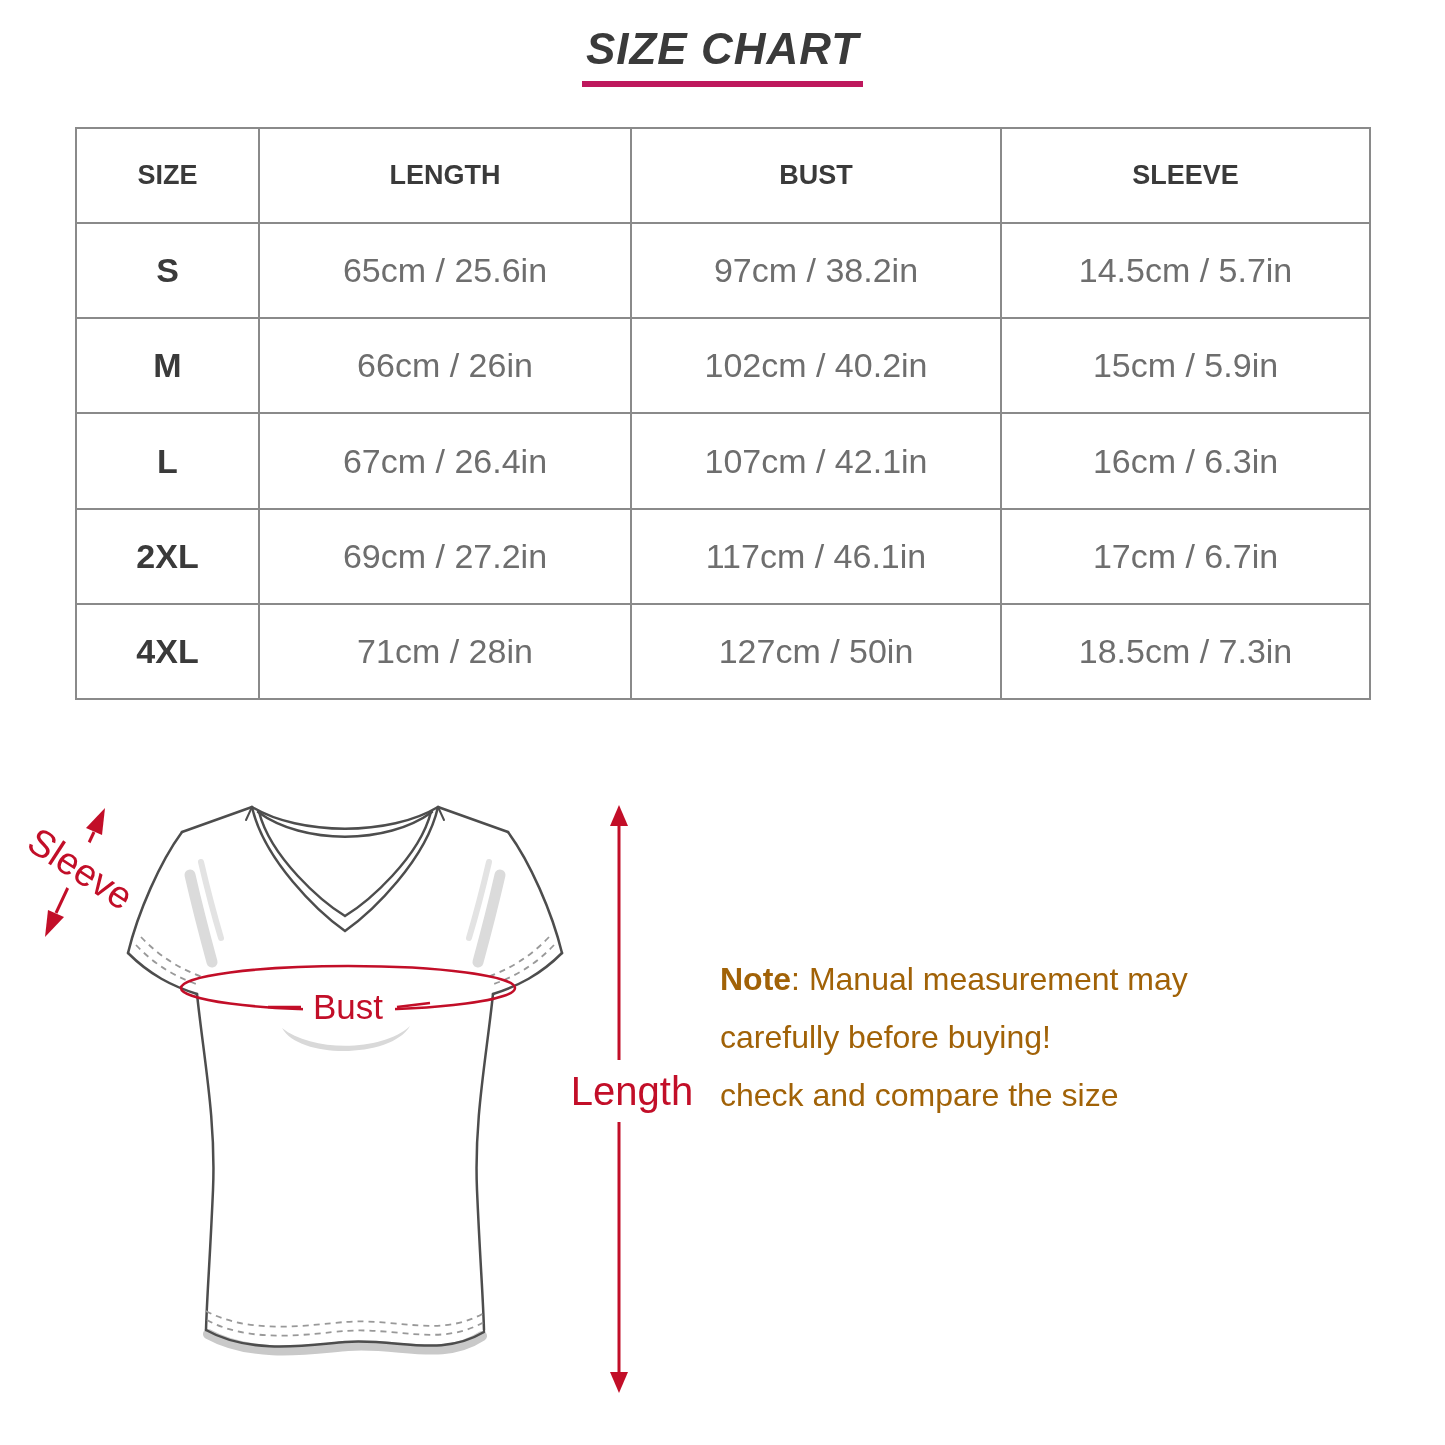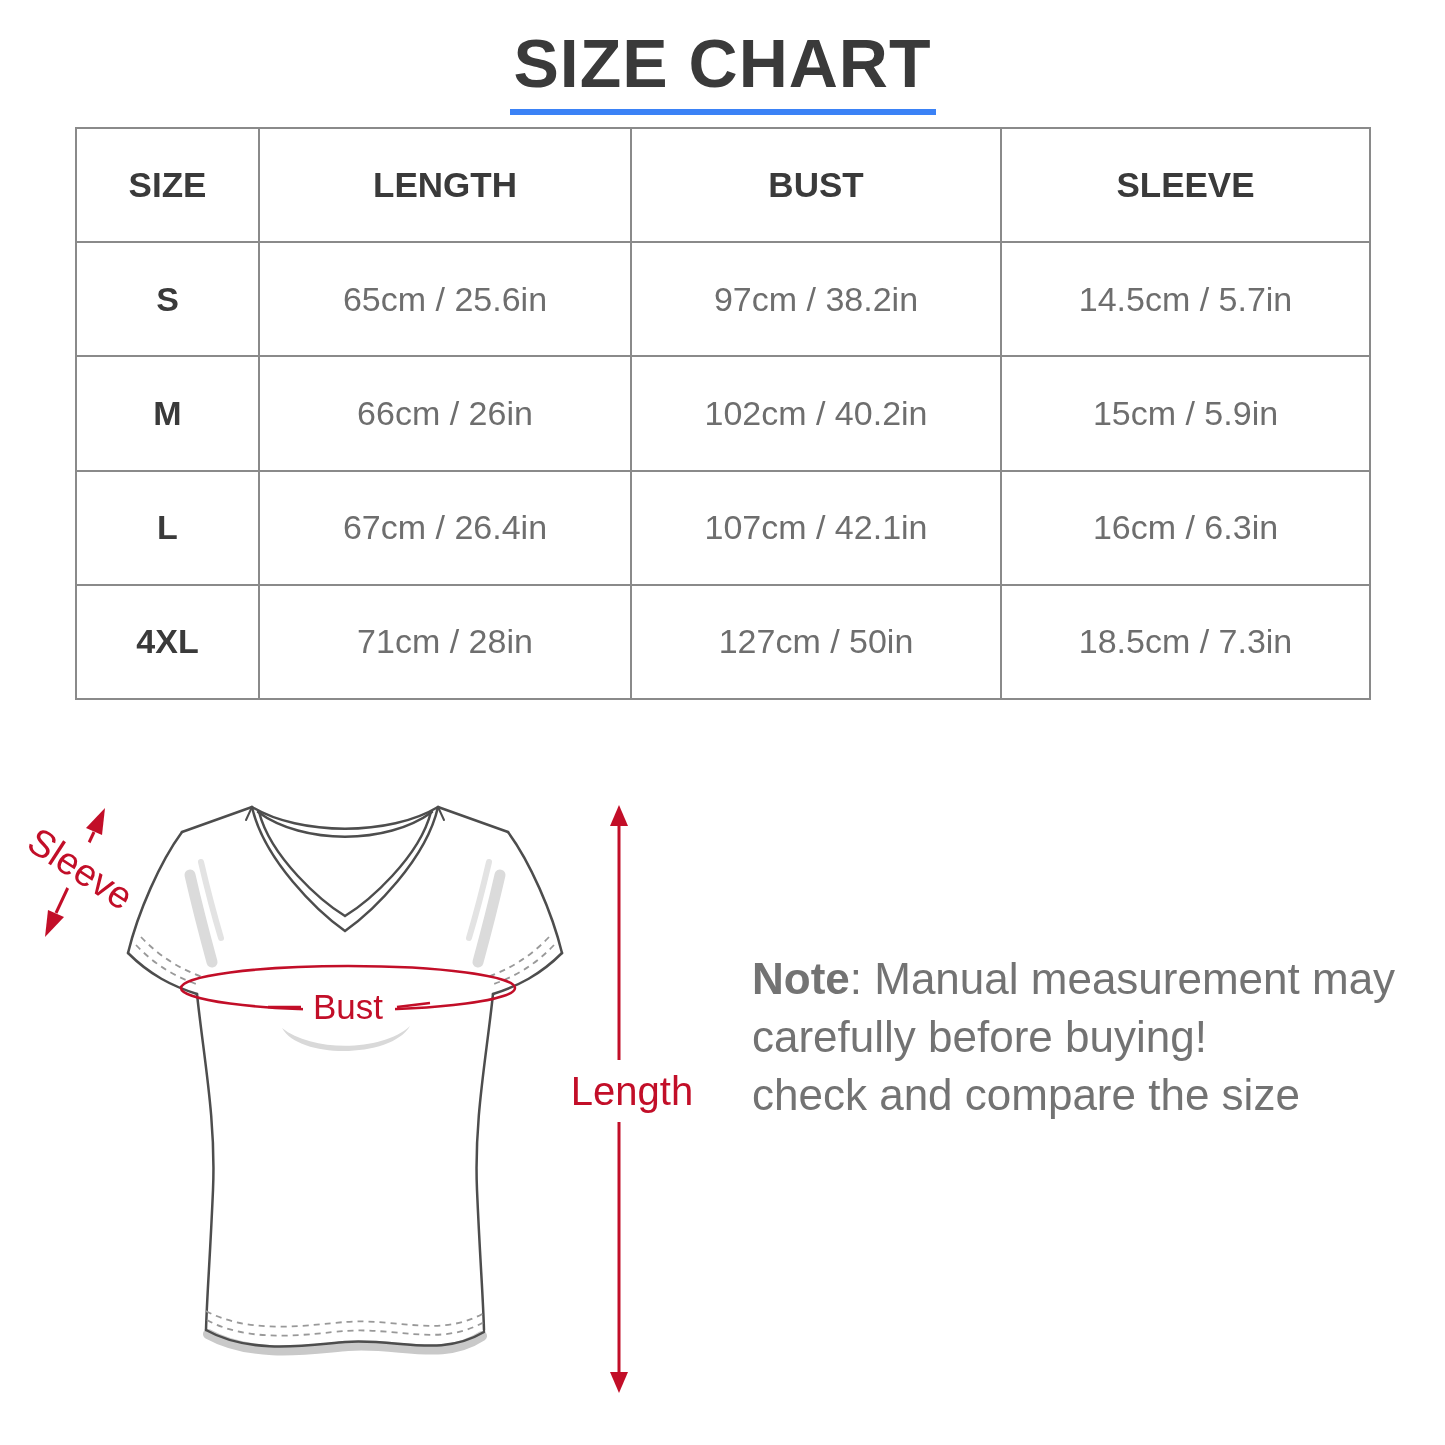--- a/index.html
+++ b/index.html
@@ -3,42 +3,42 @@
 <meta charset="utf-8">
 <style>
   html,body { margin:0; padding:0; }
   body {
     width:1445px; height:1445px; position:relative; background:#ffffff;
     font-family:"Liberation Sans", sans-serif; overflow:hidden;
   }
   
   .title-wrap { position:absolute; top:24px; left:0; width:100%; text-align:center; }
   .page-title {
-    display:inline-block; font-size:68px; font-weight:bold; color:#3a3a3a;
-    letter-spacing:1px; border-bottom:6px solid #3b82f6; padding:0 4px 7px 4px;
+    display:inline-block; font-size:44px; font-weight:bold; color:#3a3a3a;
+    letter-spacing:1px; border-bottom:6px solid #be185d; padding:0 4px 7px 4px;font-style:italic;
   }
   
   table.size-table {
     position:absolute; left:75px; top:127px; width:1294px; height:573px;
     border-collapse:collapse; table-layout:fixed;
   }
   .size-table th, .size-table td {
     border:2px solid #8a8a8a; text-align:center; vertical-align:middle;
     padding:0; height:61px; white-space:nowrap;
   }
-  .size-table th { font-size:35px; font-weight:bold; color:#3a3a3a; }
+  .size-table th { font-size:27px; font-weight:bold; color:#3a3a3a; }
   .size-table td.size-cell { font-size:34px; font-weight:bold; color:#3a3a3a; }
   .size-table td.val-cell { font-size:34px; font-weight:normal; color:#6e6e6e; }
   
   svg.shirt-diagram { position:absolute; left:0; top:770px; width:700px; height:680px; }
   svg.shirt-diagram text { font-family:"Liberation Sans", sans-serif; }
   
   .note {
-    position:absolute; left:752px; top:950px; width:690px;
-    font-size:44px; line-height:58px; color:#737373;
+    position:absolute; left:720px; top:950px; width:690px;
+    font-size:32px; line-height:58px; color:#a16207;
   }
   .note .note-line { display:block; }
   .note b { font-weight:bold; }
 </style>
 </head>
 <body>
 
 <div class="title-wrap">
   <span class="page-title">SIZE CHART</span>
 </div>
@@ -67,20 +67,26 @@
     <td class="size-cell">M</td>
     <td class="val-cell">66cm / 26in</td>
     <td class="val-cell">102cm / 40.2in</td>
     <td class="val-cell">15cm / 5.9in</td>
   </tr>
   <tr>
     <td class="size-cell">L</td>
     <td class="val-cell">67cm / 26.4in</td>
     <td class="val-cell">107cm / 42.1in</td>
     <td class="val-cell">16cm / 6.3in</td>
+  </tr>
+  <tr>
+    <td class="size-cell">2XL</td>
+    <td class="val-cell">69cm / 27.2in</td>
+    <td class="val-cell">117cm / 46.1in</td>
+    <td class="val-cell">17cm / 6.7in</td>
   </tr>
   <tr>
     <td class="size-cell">4XL</td>
     <td class="val-cell">71cm / 28in</td>
     <td class="val-cell">127cm / 50in</td>
     <td class="val-cell">18.5cm / 7.3in</td>
   </tr>
 </tbody>
   </table>
 

